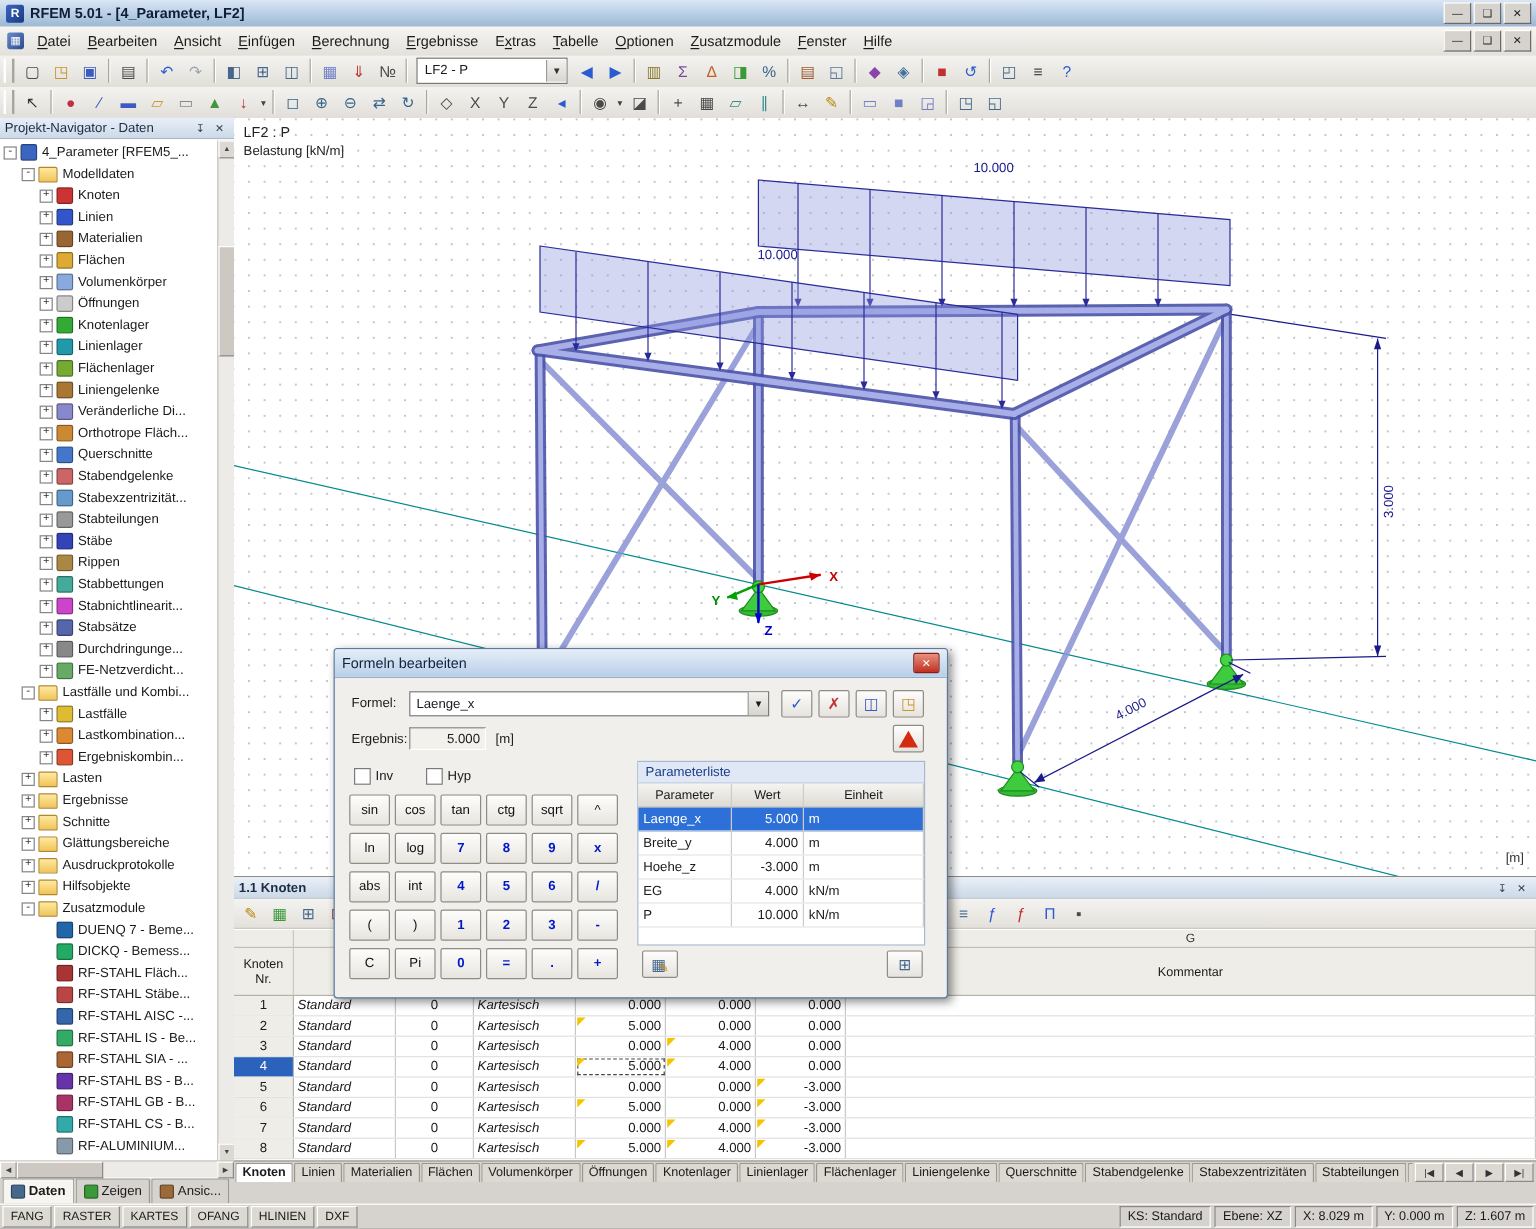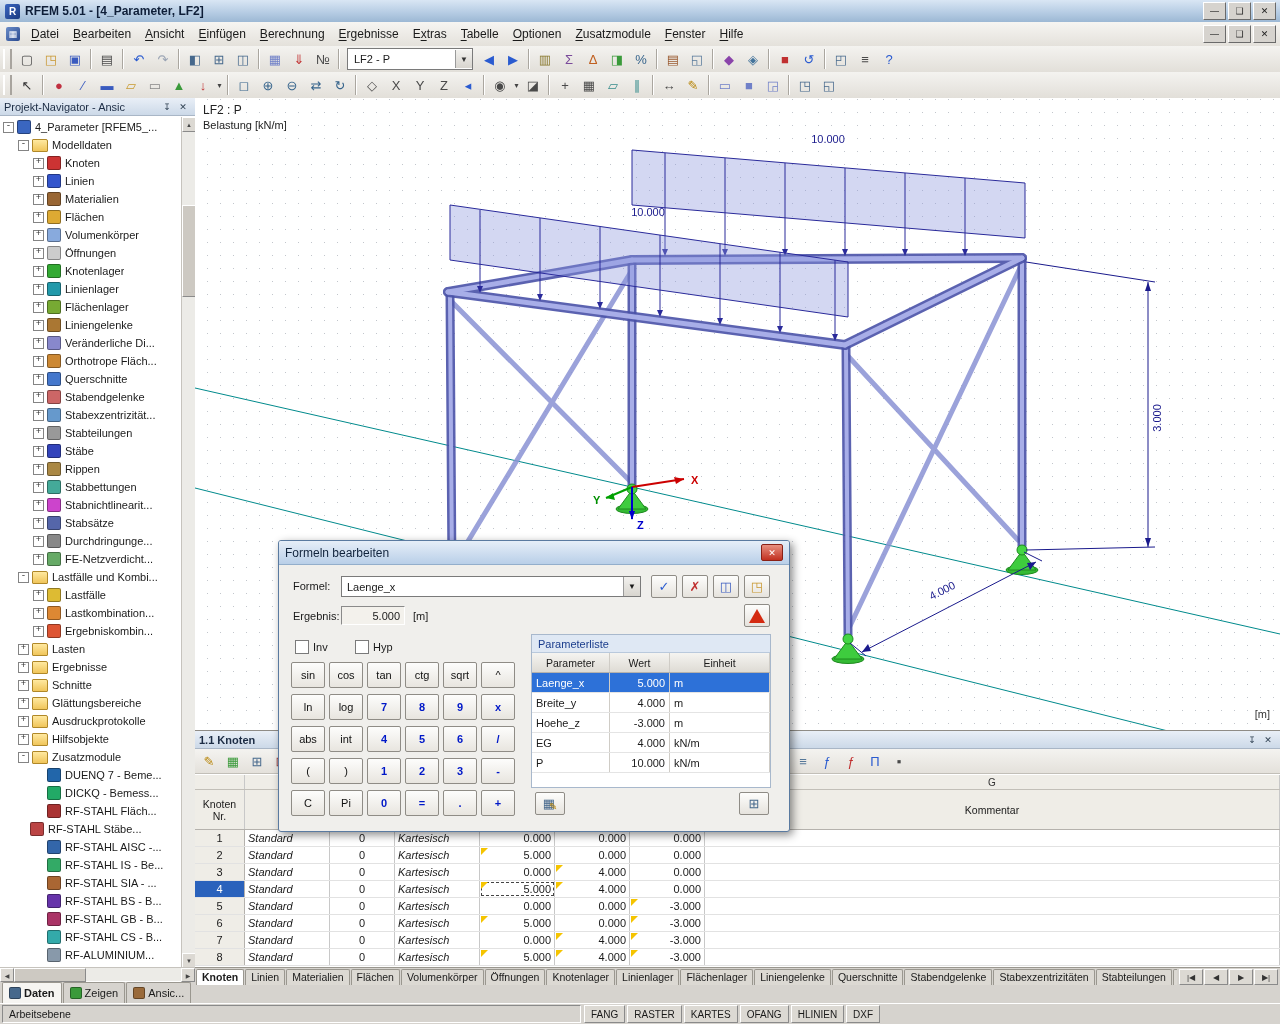--- a/index.html
+++ b/index.html
@@ -279,21 +279,21 @@
         <span class="tb-icon" style="color: rgb(112, 128, 200);">■</span>
         <span class="tb-icon" style="color: rgb(112, 128, 200);">◲</span>
         <span class="tb-sep"></span>
         <span class="tb-icon" style="color: rgb(70, 104, 140);">◳</span>
         <span class="tb-icon" style="color: rgb(70, 104, 140);">◱</span>
       </span>
 </div>
 
 <div id="navigator">
   <div class="panel-head">
-    <span class="ph-text">Projekt-Navigator - Ansic</span>
+    <span class="ph-text">Projekt-Navigator - Daten</span>
     <span class="ph-btn">↧</span>
     <span class="ph-btn">✕</span>
   </div>
   <div id="tree">
         <div class="tree-row" style="padding-left: 3px;">
           <span class="expander">-</span>
           <span class="chip" style="background: rgb(58, 102, 192);"></span>
           <span class="tree-label">4_Parameter [RFEM5_...</span>
         </div>
         <div class="tree-row" style="padding-left: 18px;">
@@ -479,21 +479,21 @@
         <div class="tree-row" style="padding-left: 33px;">
           <span class="expander hidden-exp"></span>
           <span class="chip" style="background: rgb(34, 170, 102);"></span>
           <span class="tree-label">DICKQ - Bemess...</span>
         </div>
         <div class="tree-row" style="padding-left: 33px;">
           <span class="expander hidden-exp"></span>
           <span class="chip" style="background: rgb(170, 51, 51);"></span>
           <span class="tree-label">RF-STAHL Fläch...</span>
         </div>
-        <div class="tree-row" style="padding-left: 16px;">
+        <div class="tree-row" style="padding-left: 33px;">
           <span class="expander hidden-exp"></span>
           <span class="chip" style="background: rgb(187, 68, 68);"></span>
           <span class="tree-label">RF-STAHL Stäbe...</span>
         </div>
         <div class="tree-row" style="padding-left: 33px;">
           <span class="expander hidden-exp"></span>
           <span class="chip" style="background: rgb(51, 102, 170);"></span>
           <span class="tree-label">RF-STAHL AISC -...</span>
         </div>
         <div class="tree-row" style="padding-left: 33px;">
@@ -855,22 +855,28 @@
   <div id="bt-nav">
         <span class="btn-nav">|◀</span>
         <span class="btn-nav">◀</span>
         <span class="btn-nav">▶</span>
         <span class="btn-nav">▶|</span>
       </div>
 </div>
 <div id="filler"></div>
 
 <div id="statusbar">
-  <span class="st-seg" id="st-left">Arbeitsebene</span>
   <span id="st-toggles"><span class="st-toggle">FANG</span><span class="st-toggle">RASTER</span><span class="st-toggle">KARTES</span><span class="st-toggle">OFANG</span><span class="st-toggle">HLINIEN</span><span class="st-toggle">DXF</span></span>
+  <span id="st-segs">
+        <span class="st-seg">KS: Standard</span>
+        <span class="st-seg">Ebene: XZ</span>
+        <span class="st-seg">X: 8.029 m</span>
+        <span class="st-seg">Y: 0.000 m</span>
+        <span class="st-seg">Z: 1.607 m</span>
+      </span>
 </div>
 
 <div id="dialog">
   <div id="dlg-title">
     <span class="dtext">Formeln bearbeiten</span>
     <span class="dlg-close">✕</span>
   </div>
   <div id="dlg-body">
     <span class="dlg-label" style="left:14px;top:16px">Formel:</span>
     <div class="dlg-combo" style="left:62px;top:12px;width:300px">

